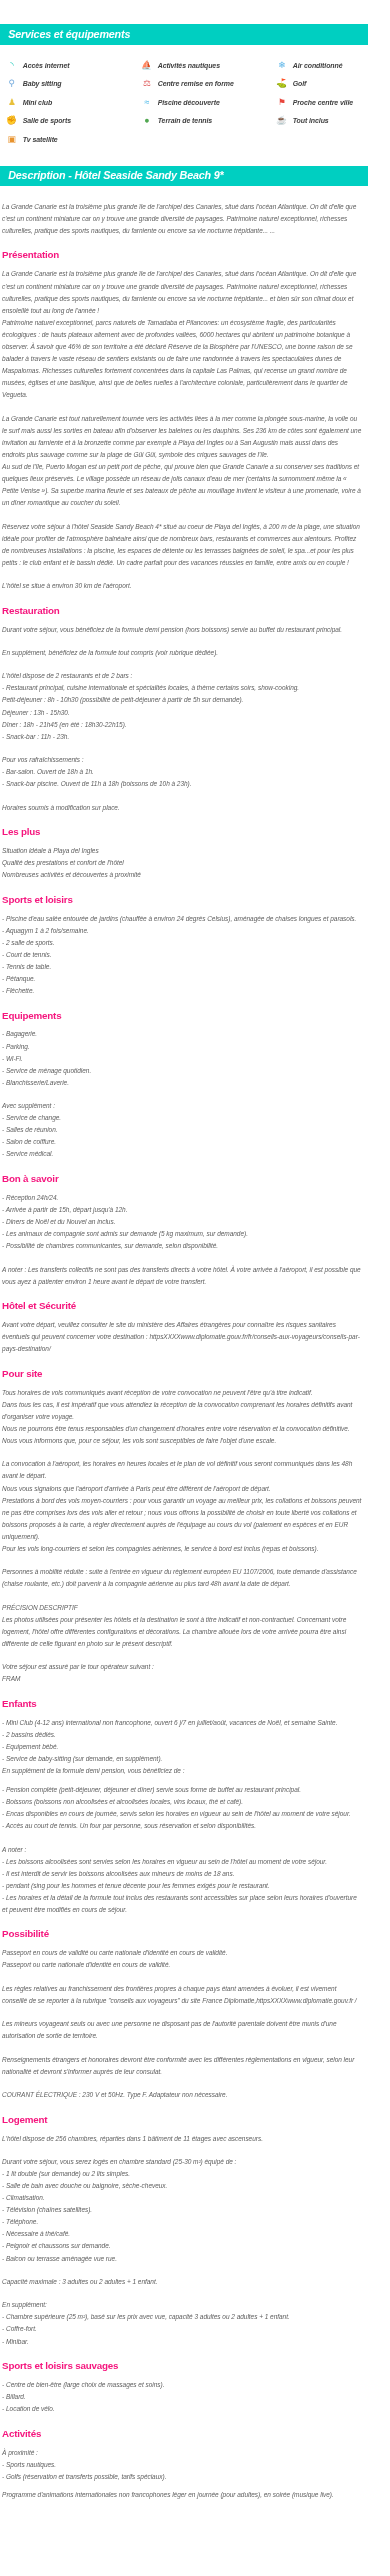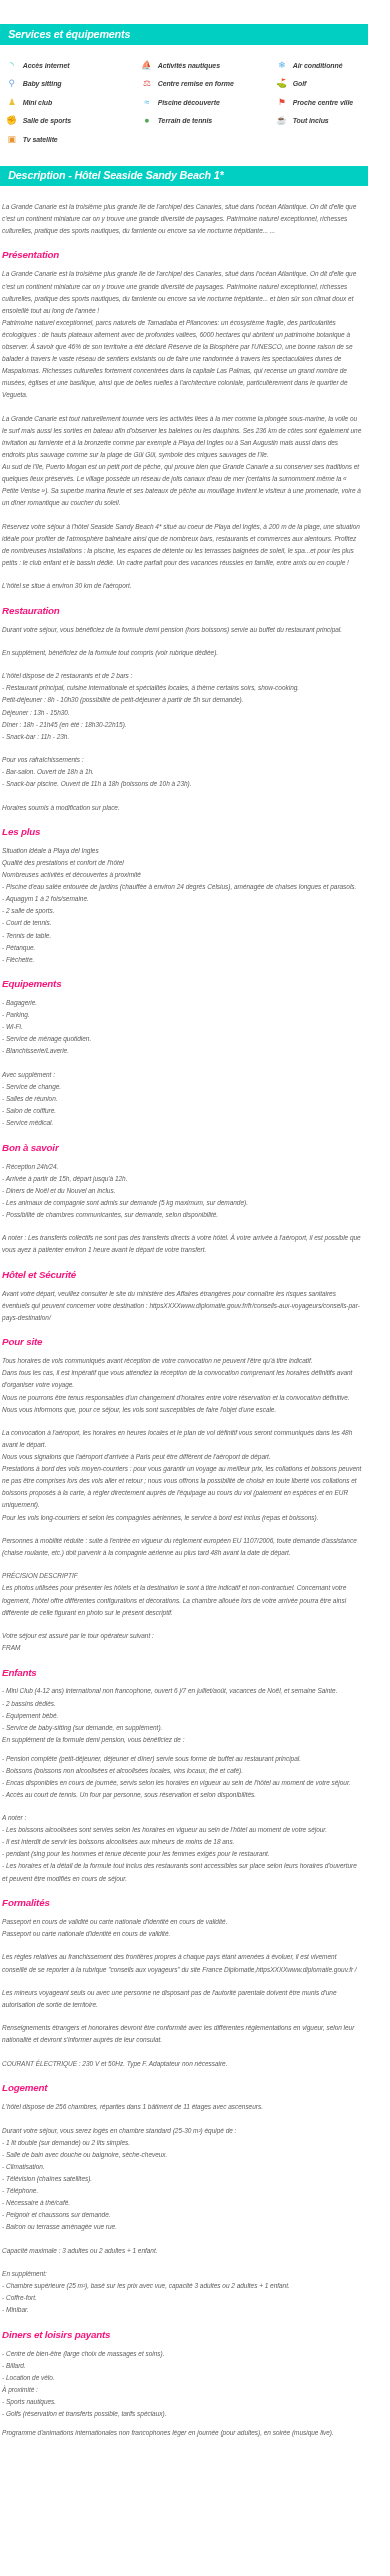--- a/index.html
+++ b/index.html
@@ -64,21 +64,20 @@
     letter-spacing: -0.1px;
     white-space: nowrap;
   }
   .services-tail { height: 17.5px; }
   .content {
     padding: 0 6.2px 0 2.1px;
     box-sizing: border-box;
   }
   h2.sec {
     color: #f5167e;
-    font-style: italic;
     font-weight: bold;
     font-size: 9.8px;
     letter-spacing: -0.2px;
     margin: 13.4px 0 7.2px 0;
     line-height: 1.1;
   }
   p.body, div.body {
     font-size: 6.5px;
     font-style: italic;
     line-height: 1.86;
@@ -170,21 +169,21 @@
         <span class="svc-ic allin-ic">☕</span>
         <span class="svc-label">Tout inclus</span>
       </div>
       <div class="service">
         <span class="svc-ic tv-ic">▣</span>
         <span class="svc-label">Tv satellite</span>
       </div>
     </div>
   <div class="services-tail"></div>
 
-  <div class="band">Description - Hôtel Seaside Sandy Beach 1*</div>
+  <div class="band">Description - Hôtel Seaside Sandy Beach 9*</div>
 
   <div class="content">
 
     <div class="blank"></div>
     <p class="body desc-intro">La Grande Canarie est la troisième plus grande île de l'archipel des Canaries, situé dans l'océan Atlantique. On dit d'elle que c'est un continent miniature car on y trouve une grande diversité de paysages. Patrimoine naturel exceptionnel, richesses culturelles, pratique des sports nautiques, du farniente ou encore sa vie nocturne trépidante... ...</p>
 
     <h2 class="sec">Présentation</h2>
     <p class="body">La Grande Canarie est la troisième plus grande île de l'archipel des Canaries, situé dans l'océan Atlantique. On dit d'elle que c'est un continent miniature car on y trouve une grande diversité de paysages. Patrimoine naturel exceptionnel, richesses culturelles, pratique des sports nautiques, du farniente ou encore sa vie nocturne trépidante... et bien sûr son climat doux et ensoleillé tout au long de l'année !</p>
     <p class="body">Patrimoine naturel exceptionnel, parcs naturels de Tamadaba et Pilancones: un écosystème fragile, des particularités écologiques : de hauts plateaux alternent avec de profondes vallées, 6000 hectares qui abritent un patrimoine botanique à observer. À savoir que 46% de son territoire a été déclaré Réserve de la Biosphère par l'UNESCO, une bonne raison de se balader à travers le vaste réseau de sentiers existants ou de faire une randonnée à travers les spectaculaires dunes de Maspalomas. Richesses culturelles fortement concentrées dans la capitale Las Palmas, qui recense un grand nombre de musées, églises et une basilique, ainsi que de belles ruelles à l'architecture coloniale, particulièrement dans le quartier de Vegueta.</p>
     <div class="blank"></div>
@@ -217,20 +216,21 @@
     <div class="blank"></div>
     <p class="body">Horaires soumis à modification sur place.</p>
 
     <h2 class="sec">Les plus</h2>
     <div class="lines">
         <div>Situation idéale à Playa del Ingles</div>
         <div>Qualité des prestations et confort de l'hôtel</div>
         <div>Nombreuses activités et découvertes à proximité</div>
       </div>
 
+    <h2 class="sec">Sports et loisirs</h2>
     <div class="lines">
         <div>- Piscine d'eau salée entourée de jardins (chauffée à environ 24 degrés Celsius), aménagée de chaises longues et parasols.</div>
         <div>- Aquagym 1 à 2 fois/semaine.</div>
         <div>- 2 salle de sports.</div>
         <div>- Court de tennis.</div>
         <div>- Tennis de table.</div>
         <div>- Pétanque.</div>
         <div>- Fléchette.</div>
       </div>
 
@@ -306,21 +306,21 @@
       </div>
     <div class="blank"></div>
     <div class="lines">
         <div>A noter :</div>
         <div>- Les boissons alcoolisées sont servies selon les horaires en vigueur au sein de l'hôtel au moment de votre séjour.</div>
         <div>- Il est interdit de servir les boissons alcoolisées aux mineurs de moins de 18 ans.</div>
         <div>- pendant (sing pour les hommes et tenue décente pour les femmes exigés pour le restaurant.</div>
         <div>- Les horaires et la détail de la formule tout inclus des restaurants sont accessibles sur place selon leurs horaires d'ouverture et peuvent être modifiés en cours de séjour.</div>
       </div>
 
-    <h2 class="sec">Formalités</h2>
+    <h2 class="sec">Possibilité</h2>
     <div class="lines">
         <div>Passeport en cours de validité ou carte nationale d'identité en cours de validité.</div>
         <div>Passeport ou carte nationale d'identité en cours de validité.</div>
       </div>
     <div class="blank"></div>
     <p class="body">Les règles relatives au franchissement des frontières propres à chaque pays étant amenées à évoluer, il est vivement conseillé de se reporter à la rubrique "conseils aux voyageurs" du site France Diplomatie,httpsXXXXwww.diplomatie.gouv.fr /</p>
     <div class="blank"></div>
     <p class="body">Les mineurs voyageant seuls ou avec une personne ne disposant pas de l'autorité parentale doivent être munis d'une autorisation de sortie de territoire.</p>
     <div class="blank"></div>
     <p class="body">Renseignements étrangers et honoraires devront être conformité avec les différentes réglementations en vigueur, selon leur nationalité et devront s'informer auprès de leur consulat.</p>
@@ -344,27 +344,28 @@
     <div class="blank"></div>
     <p class="body">Capacité maximale : 3 adultes ou 2 adultes + 1 enfant.</p>
     <div class="blank"></div>
     <p class="body">En supplément:</p>
     <div class="lines">
         <div>- Chambre supérieure (25 m²), basé sur les prix avec vue, capacité 3 adultes ou 2 adultes + 1 enfant.</div>
         <div>- Coffre-fort.</div>
         <div>- Minibar.</div>
       </div>
 
-    <h2 class="sec">Diners et loisirs payants</h2>
+    <h2 class="sec">Sports et loisirs sauvages</h2>
     <div class="lines">
         <div>- Centre de bien-être (large choix de massages et soins).</div>
         <div>- Billard.</div>
         <div>- Location de vélo.</div>
       </div>
 
+    <h2 class="sec">Activités</h2>
     <div class="lines">
         <div>À proximité :</div>
         <div>- Sports nautiques.</div>
         <div>- Golfs (réservation et transferts possible, tarifs spéciaux).</div>
       </div>
     <div class="small-blank"></div>
     <p class="body">Programme d'animations internationales non francophones léger en journée (pour adultes), en soirée (musique live).</p>
 
     <div class="tail"></div>
   </div>

